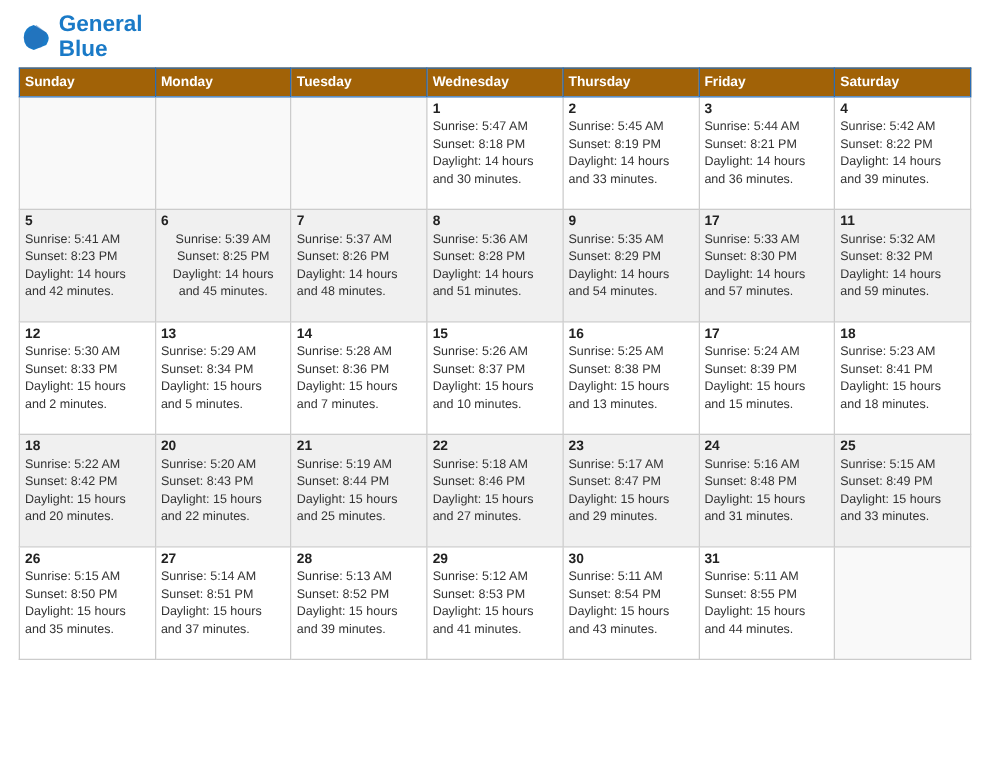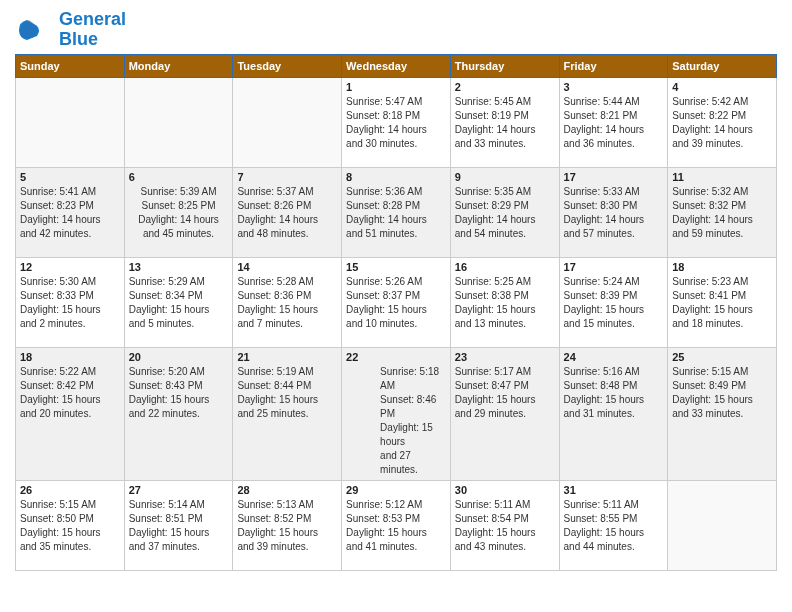--- a/index.html
+++ b/index.html
@@ -16,21 +16,21 @@
     }
     .header-row {
       display: flex;
       align-items: flex-start;
       justify-content: space-between;
       margin-bottom: 4px;
     }
     .logo {
       display: flex;
       align-items: center;
-      gap: 16px;
+      gap: 4px;
     }
     .logo-text {
       font-size: 18px;
       font-weight: bold;
       color: #1a3a5c;
       line-height: 1.1;
     }
     .logo-text span {
       color: #1a7ac7;
     }
@@ -282,21 +282,21 @@
           </td>
           <td>
             <span class="day-number">21</span>
             <div class="day-info" style="white-space: pre-line;">Sunrise: 5:19 AM
 Sunset: 8:44 PM
 Daylight: 15 hours
 and 25 minutes.</div>
           </td>
           <td>
             <span class="day-number">22</span>
-            <div class="day-info" style="white-space: pre-line; margin-left: 34px;">Sunrise: 5:18 AM
+            <div class="day-info" style="white-space: pre-line;">Sunrise: 5:18 AM
 Sunset: 8:46 PM
 Daylight: 15 hours
 and 27 minutes.</div>
           </td>
           <td>
             <span class="day-number">23</span>
             <div class="day-info" style="white-space: pre-line;">Sunrise: 5:17 AM
 Sunset: 8:47 PM
 Daylight: 15 hours
 and 29 minutes.</div>

